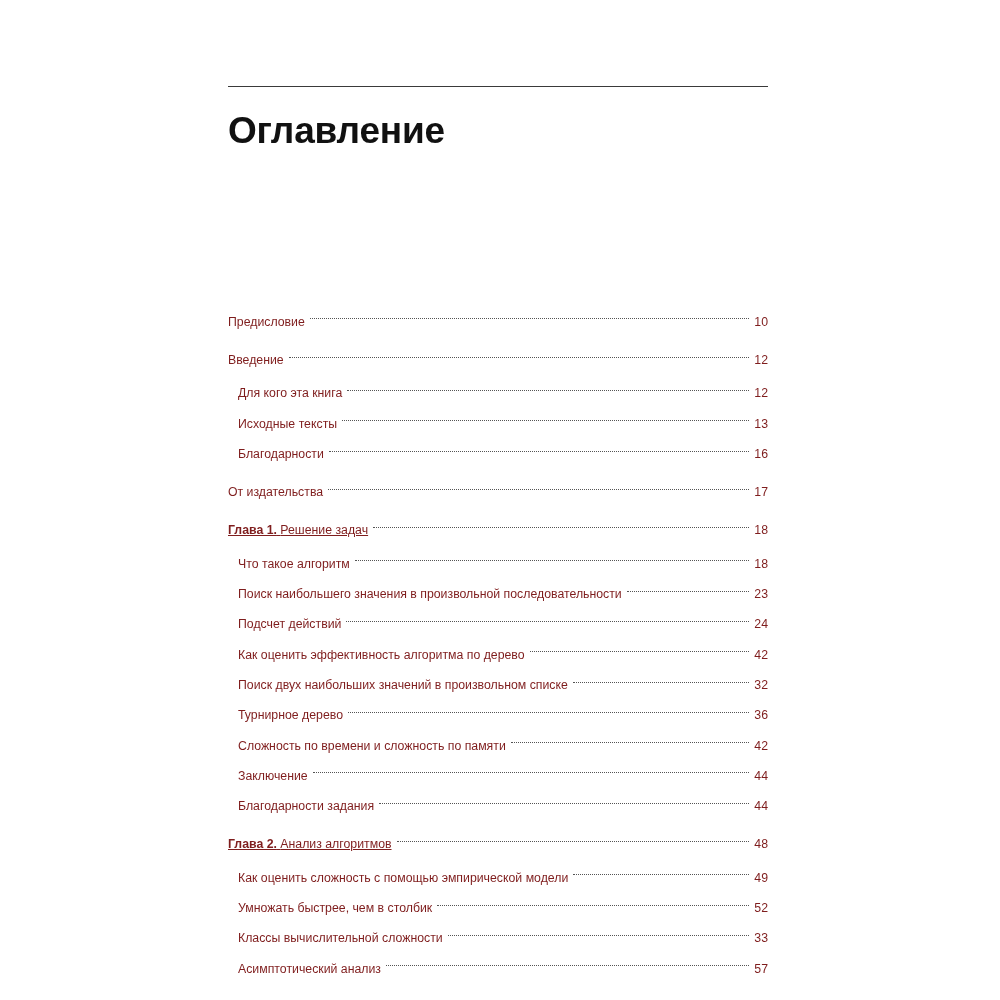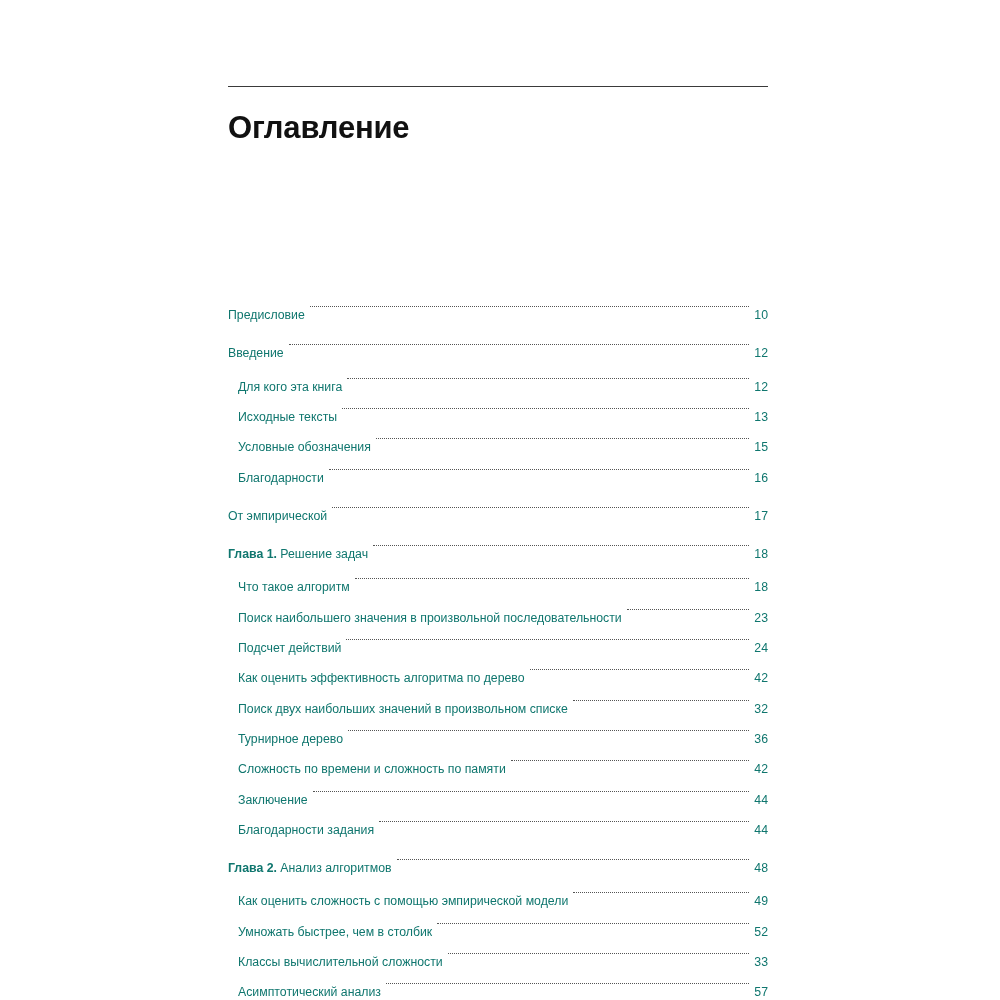--- a/index.html
+++ b/index.html
@@ -27,35 +27,35 @@
     top: 86px;
     width: 540px;
   }
   .top-rule {
     width: 100%;
     height: 1px;
     background: #3a3a3a;
     margin: 0 0 24px 0;
   }
   .toc-title {
-    font-size: 31px;
+    font-size: 37px;
     font-weight: bold;
     letter-spacing: -0.2px;
     color: #111111;
     margin: 0;
     line-height: 1.1;
   }
   .toc-list {
     margin-top: 164px;
   }
   .toc-entry {
     display: flex;
-    align-items: flex-start;
+    align-items: center;
     font-size: 12.3px;
-    color: #0f766e;
+    color: #7f1d1d;
     line-height: 1.0;
   }
   .toc-entry .label {
     white-space: nowrap;
     padding-right: 3px;
   }
   .toc-entry .dots {
     flex: 1 1 auto;
     border-bottom: 1px dotted #555555;
     position: relative;
@@ -72,20 +72,21 @@
   .lvl-0 {
     margin-left: 0;
     margin-bottom: 21px;
   }
   .lvl-1 {
     margin-left: 10px;
     margin-bottom: 18px;
   }
   .chapter .label {
     font-weight: normal;
+    text-decoration: underline;
   }
   .chapter .label b {
     font-weight: bold;
   }
   .gap-after {
     margin-bottom: 26px;
   }
 </style>
 </head>
 <body>
@@ -108,32 +109,27 @@
         <div class="toc-entry lvl-1">
           <span class="label">Для кого эта книга</span>
           <span class="dots"></span>
           <span class="page-num">12</span>
         </div>
         <div class="toc-entry lvl-1">
           <span class="label">Исходные тексты</span>
           <span class="dots"></span>
           <span class="page-num">13</span>
         </div>
-        <div class="toc-entry lvl-1">
-          <span class="label">Условные обозначения</span>
-          <span class="dots"></span>
-          <span class="page-num">15</span>
-        </div>
         <div class="toc-entry lvl-1 gap-after">
           <span class="label">Благодарности</span>
           <span class="dots"></span>
           <span class="page-num">16</span>
         </div>
         <div class="toc-entry lvl-0 gap-after">
-          <span class="label">От эмпирической</span>
+          <span class="label">От издательства</span>
           <span class="dots"></span>
           <span class="page-num">17</span>
         </div>
         <div class="toc-entry lvl-0 chapter">
           <span class="label"><b>Глава 1.</b> <span>Решение задач</span></span>
           <span class="dots"></span>
           <span class="page-num">18</span>
         </div>
         <div class="toc-entry lvl-1">
           <span class="label">Что такое алгоритм</span>

